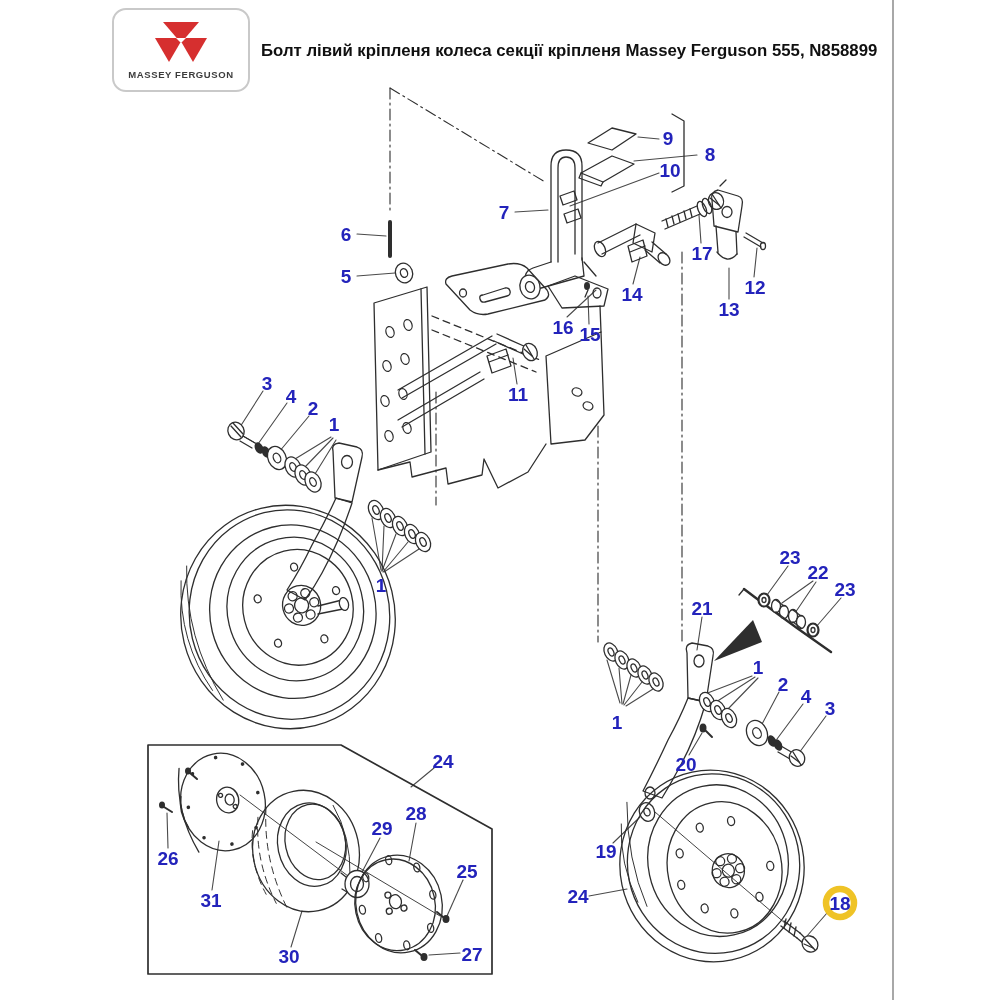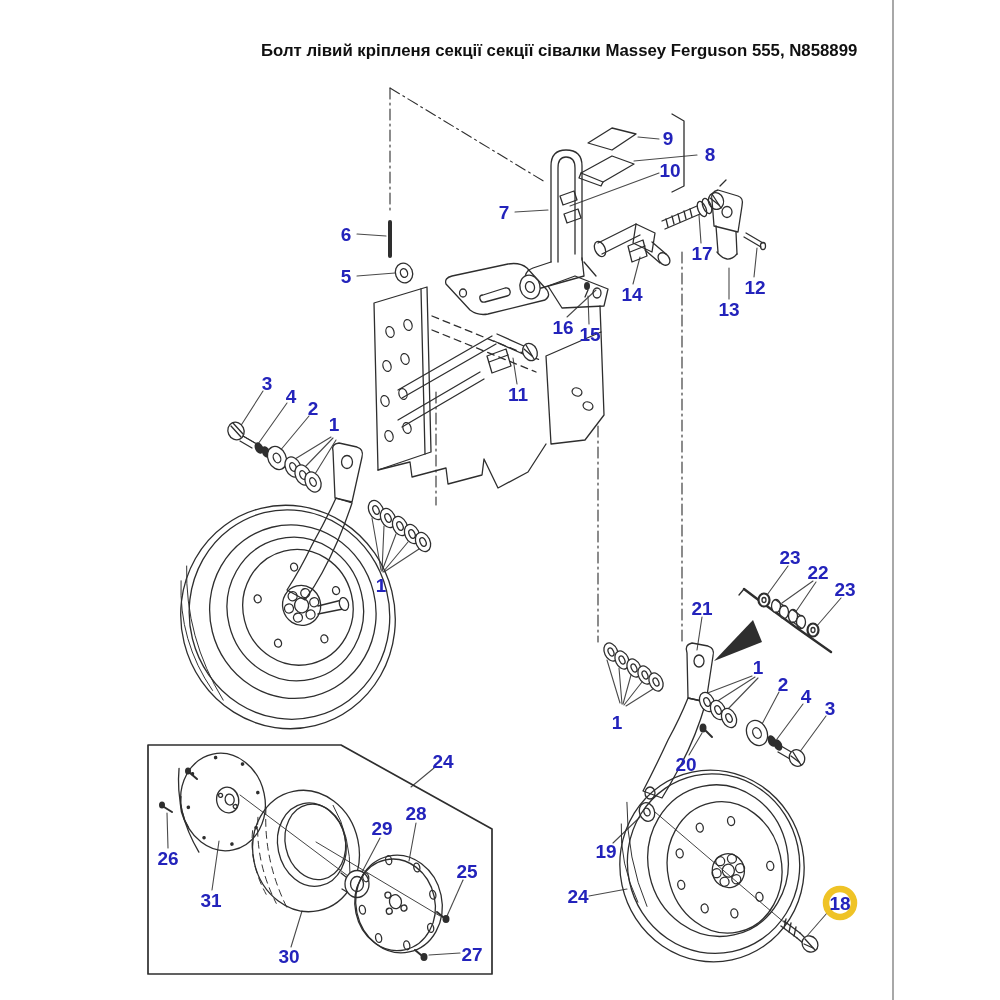--- a/index.html
+++ b/index.html
@@ -573,15 +573,24 @@
         </g>
         <g>
           <text x="467" y="877.5" class="callout-text" fill="#2323bb">25</text>
         </g>
         <g>
           <text x="472" y="960.5" class="callout-text" fill="#2323bb">27</text>
         </g>
       </g>
   </svg>
 
-
-  <h1 class="title">Болт лівий кріпленя секції секції сівалки Massey Ferguson 555, N858899</h1>
+  <div class="logo-box">
+    <svg class="logo-emblem" viewBox="0 0 52 44">
+      <polygon points="8,0 44,0 26,21" fill="#d62f2f"></polygon>
+      <polygon points="0,16 28,16 14,40" fill="#d62f2f"></polygon>
+      <polygon points="24,16 52,16 38,40" fill="#d62f2f"></polygon>
+      <polygon points="26,21 21,16 31,16" fill="#ffffff"></polygon>
+    </svg>
+    <div class="logo-text">MASSEY FERGUSON</div>
+  </div>
+
+  <h1 class="title">Болт лівий кріпленя колеса секції кріпленя Massey Ferguson 555, N858899</h1>
 </div>
 
 </body></html>

